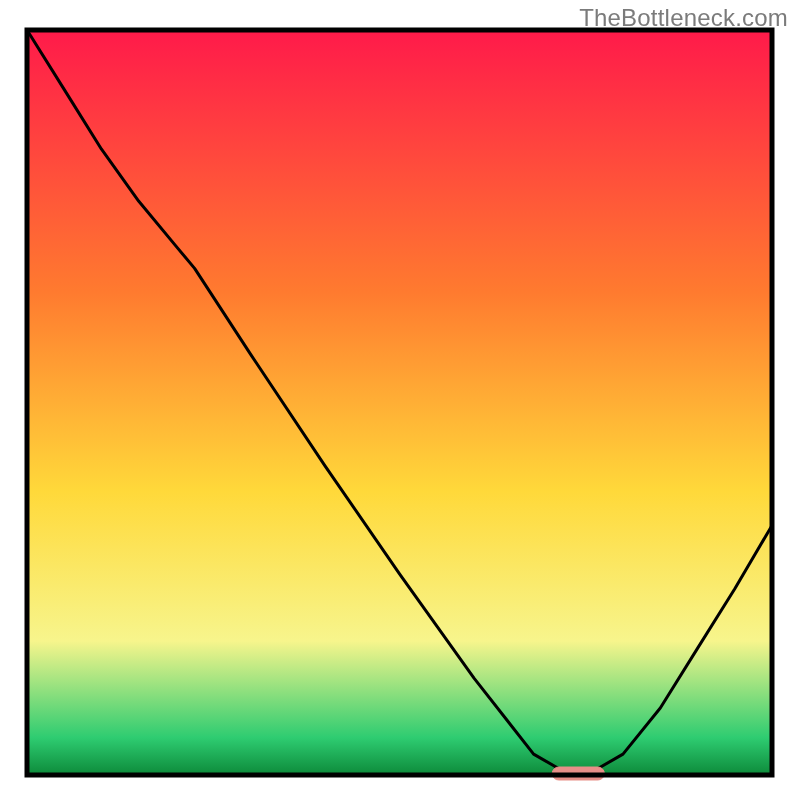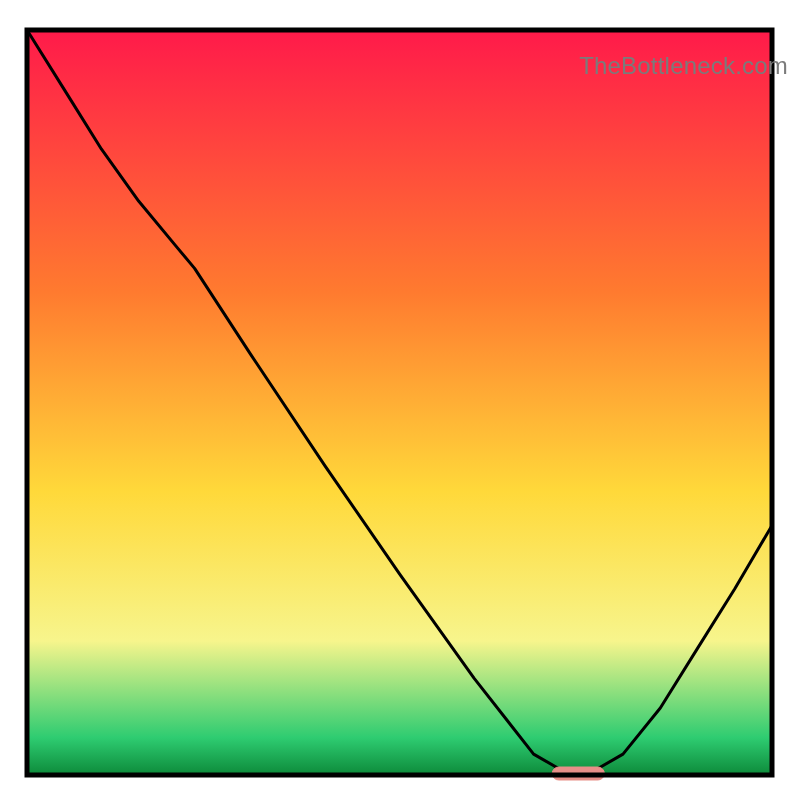--- a/index.html
+++ b/index.html
@@ -16,21 +16,20 @@
     height: 800px;
   }
   .watermark {
     position: absolute;
     top: 4px;
     right: 12px;
     font-size: 24px;
     font-weight: 500;
     color: #7b7b7b;
     letter-spacing: 0.2px;
-    margin-top: 48px;
   }
   svg {
     position: absolute;
     top: 0;
     left: 0;
   }
 </style>
 </head>
 <body>
 <div class="container">

